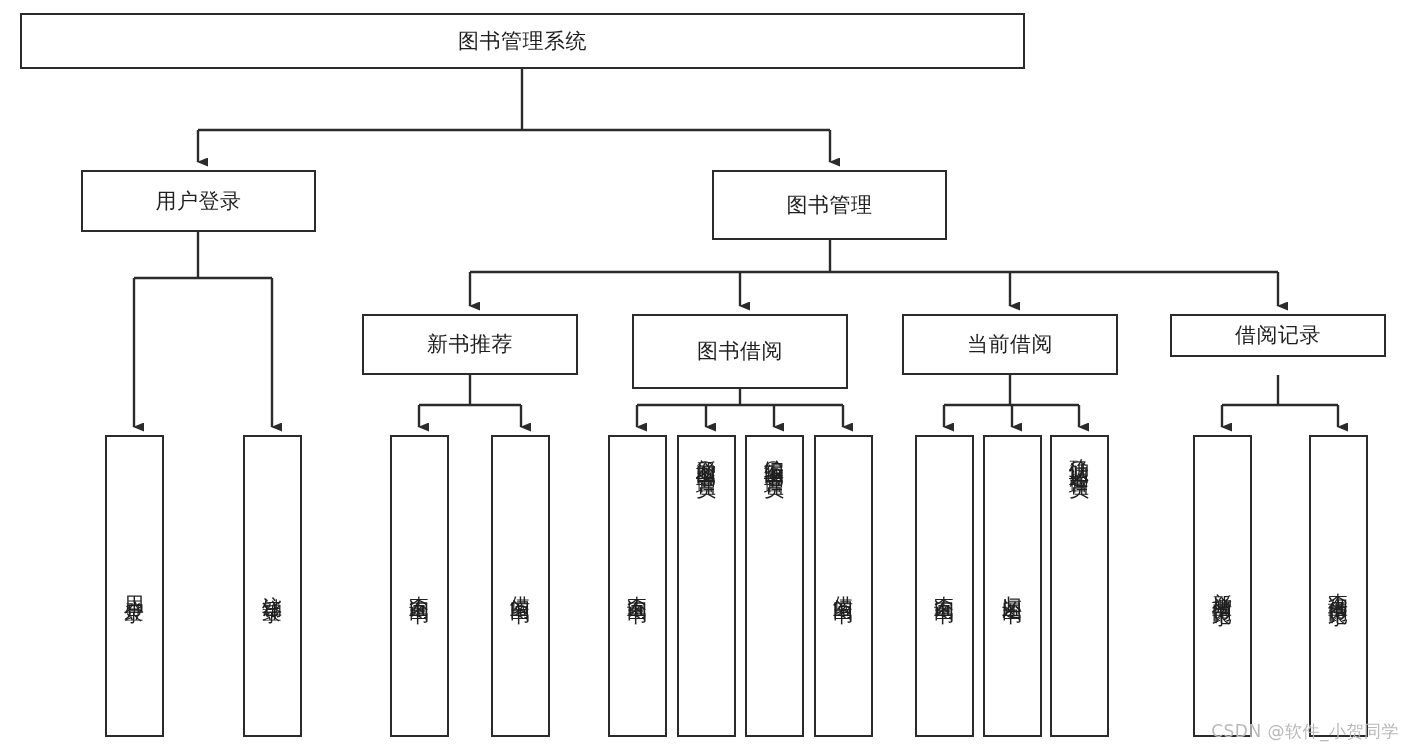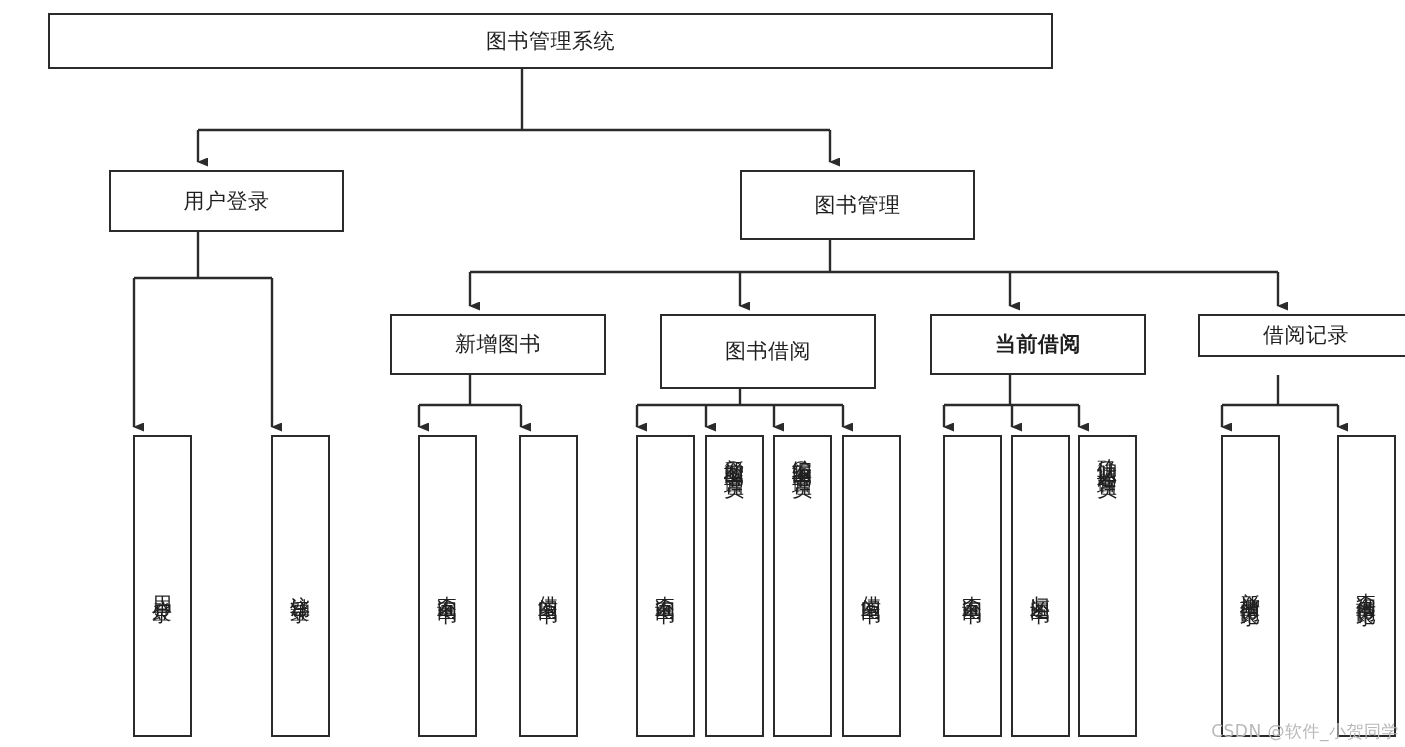--- a/index.html
+++ b/index.html
@@ -29,21 +29,20 @@
   .node {
     position: absolute;
     box-sizing: border-box;
     background: #ffffff;
     border: 2.4px solid #2b2b2b;
     display: flex;
     align-items: center;
     justify-content: center;
     color: #1f1f1f;
     z-index: 2;
-    margin-left: 28px;
   }
   .node-label {
     display: block;
     text-align: center;
     line-height: 1.18;
     white-space: nowrap;
   }
   
   .node.horizontal .node-label {
     font-size: 21px;
@@ -145,28 +144,28 @@
 
   <div class="node horizontal" style="left:81px; top:170px; width:235px; height:62px;">
     <span class="node-label">用户登录</span>
   </div>
 
   <div class="node horizontal" style="left:712px; top:170px; width:235px; height:70px;">
     <span class="node-label">图书管理</span>
   </div>
 
   <div class="node horizontal" style="left:362px; top:314px; width:216px; height:61px;">
-    <span class="node-label">新增图书</span>
+    <span class="node-label">新书推荐</span>
   </div>
 
   <div class="node horizontal" style="left:632px; top:314px; width:216px; height:75px;">
     <span class="node-label">图书借阅</span>
   </div>
 
-  <div class="node horizontal" style="left:902px; top:314px; width:216px; height:61px;font-weight:bold;">
+  <div class="node horizontal" style="left:902px; top:314px; width:216px; height:61px;">
     <span class="node-label">当前借阅</span>
   </div>
 
   <div class="node horizontal" style="left:1170px; top:314px; width:216px; height:43px;">
     <span class="node-label">借阅记录</span>
   </div>
 
   <div class="node leaf centered" style="left:105px; top:435px; width:59px; height:302px;">
     <span class="node-label">用户登录</span>
   </div>

